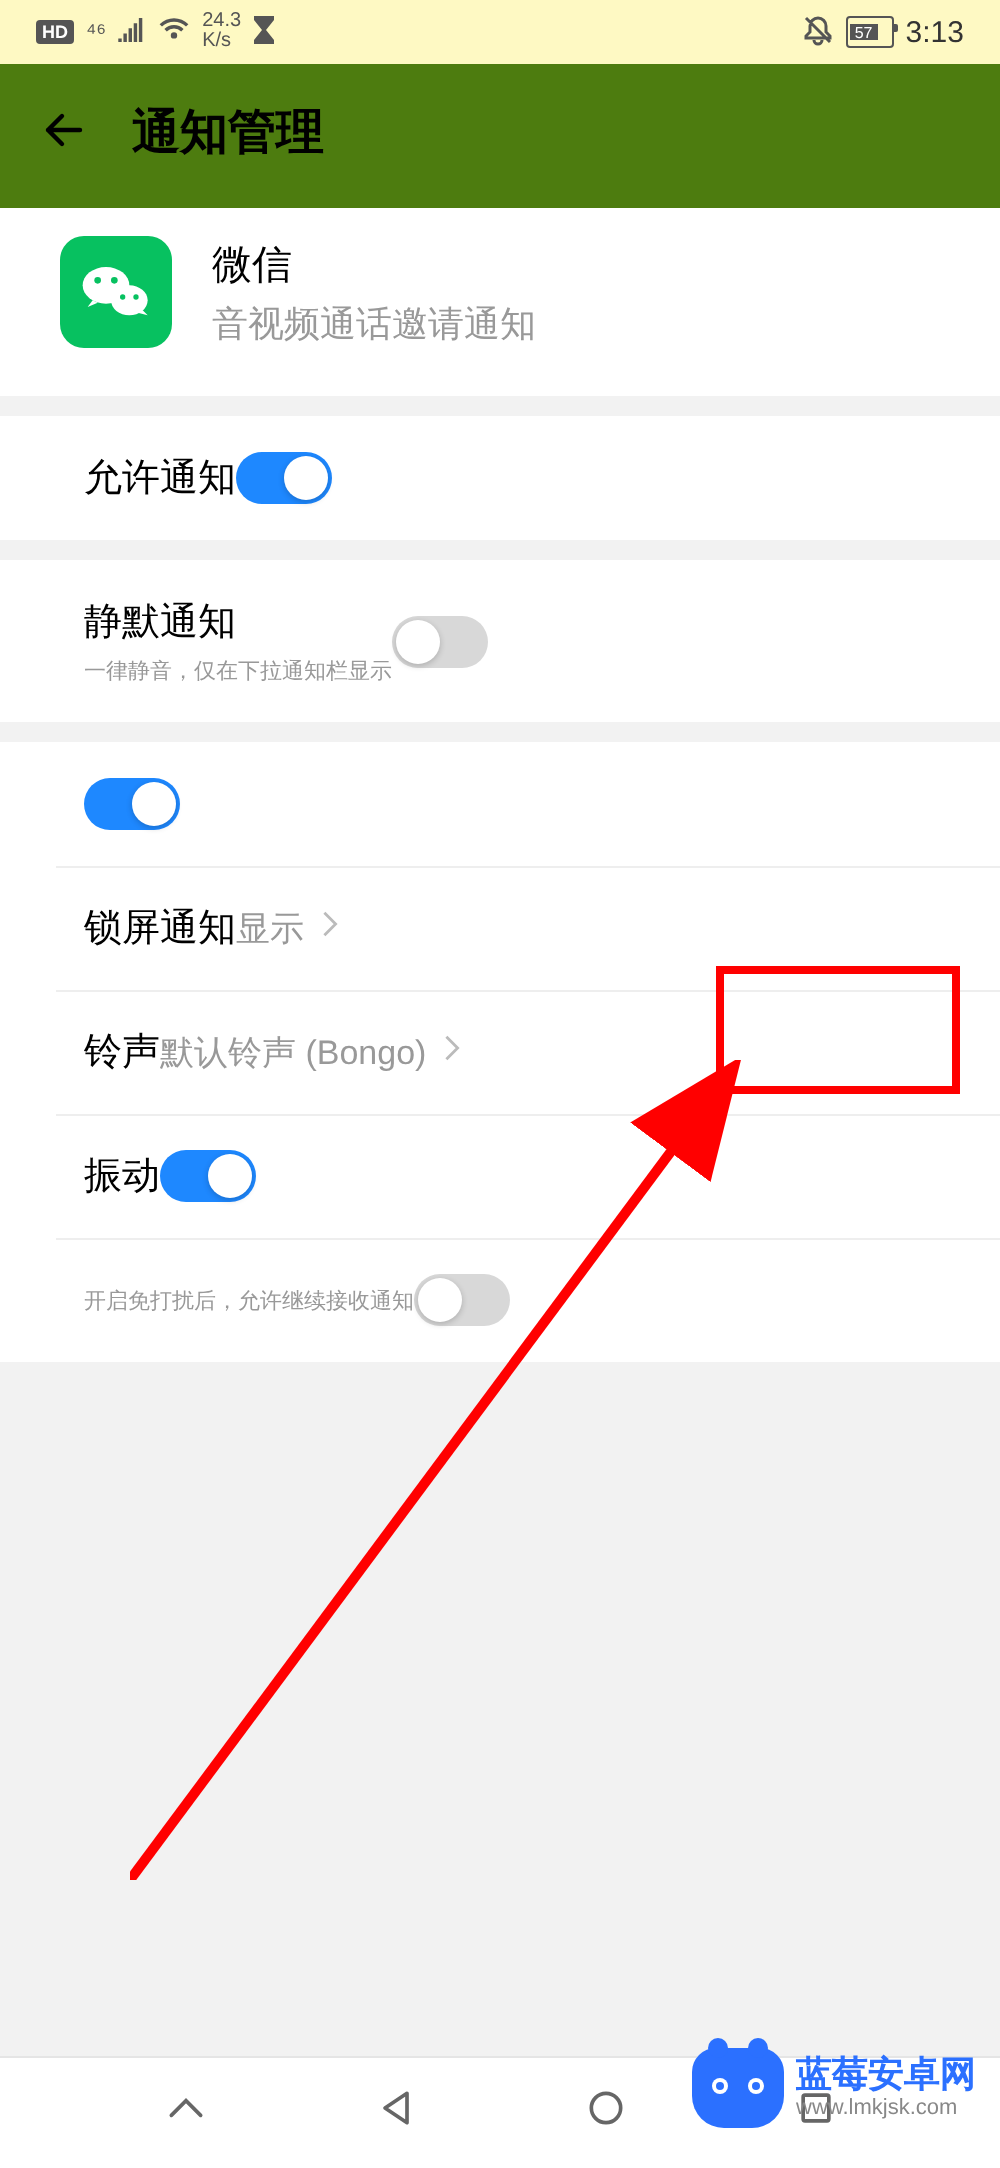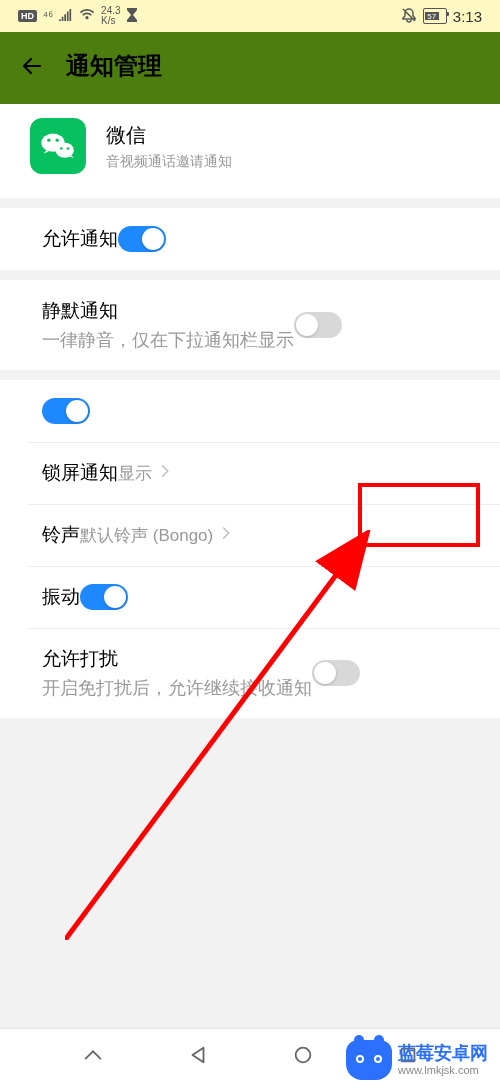--- a/index.html
+++ b/index.html
@@ -47,41 +47,41 @@
     gap: 20px;
   }
   .app-icon {
     width: 56px; height: 56px;
     background: #07c160;
     border-radius: 12px;
     display: flex; align-items: center; justify-content: center;
   }
   .app-icon svg { width: 40px; height: 40px; }
   .app-info .app-name { font-size: 20px; color: #000; margin-bottom: 4px; }
-  .app-info .app-sub { font-size: 14px; color: #999; }
+  .app-info .app-sub { font-size: 18px; color: #999; }
 
   .section { background: #fff; margin-top: 10px; }
   .row {
     display: flex;
     align-items: center;
     justify-content: flex-start;
     padding: 18px 42px;
     min-height: 60px;
     position: relative;
   }
   .row + .row::before {
     content: "";
     position: absolute;
     left: 28px; right: 0; top: 0;
     height: 1px;
     background: #eee;
   }
   .row-left { display: flex; flex-direction: column; gap: 4px; }
   .row-title { font-size: 19px; color: #000; }
-  .row-sub { font-size: 18px; color: #999; }
+  .row-sub { font-size: 11px; color: #999; }
   .row-right { display: flex; align-items: center; gap: 6px; }
   .row-value { font-size: 17px; color: #999; }
   .chevron svg { width: 14px; height: 14px; }
 
   .toggle {
     width: 48px; height: 26px;
     background: #d8d8d8;
     border-radius: 13px;
     position: relative;
   }
@@ -123,21 +123,21 @@
     display: flex;
     align-items: center;
     justify-content: space-around;
     padding: 0 40px;
   }
   .nav-bar svg { width: 22px; height: 22px; }
 
   .watermark {
     position: absolute;
     right: 12px;
-    bottom: 4px;
+    bottom: 20px;
     display: flex;
     align-items: center;
     gap: 6px;
   }
   .wm-icon {
     width: 46px; height: 40px;
     background: #2b70ff;
     border-radius: 12px 12px 16px 16px;
     display: flex;
     align-items: center;
@@ -301,21 +301,20 @@
     <div class="row-left">
         <div class="row-title">振动</div>
       </div>
     <div class="toggle on">
         <div class="knob"></div>
       </div>
   </div>
 
   <div class="row">
     <div class="row-left">
-      <div class="row-title">允许打扰</div>
       <div class="row-sub">开启免打扰后，允许继续接收通知</div>
     </div>
     <div class="toggle">
         <div class="knob"></div>
       </div>
   </div>
 </div>
 
 <div class="highlight-box"></div>
 <svg class="arrow-line" viewBox="0 0 320 410">

